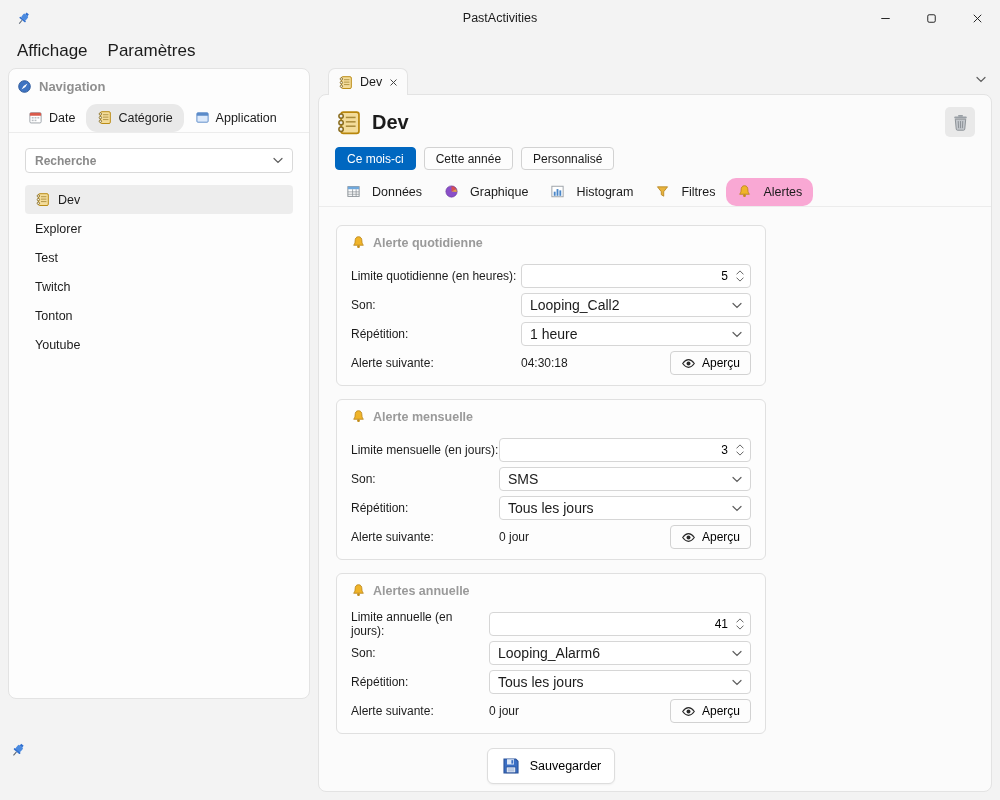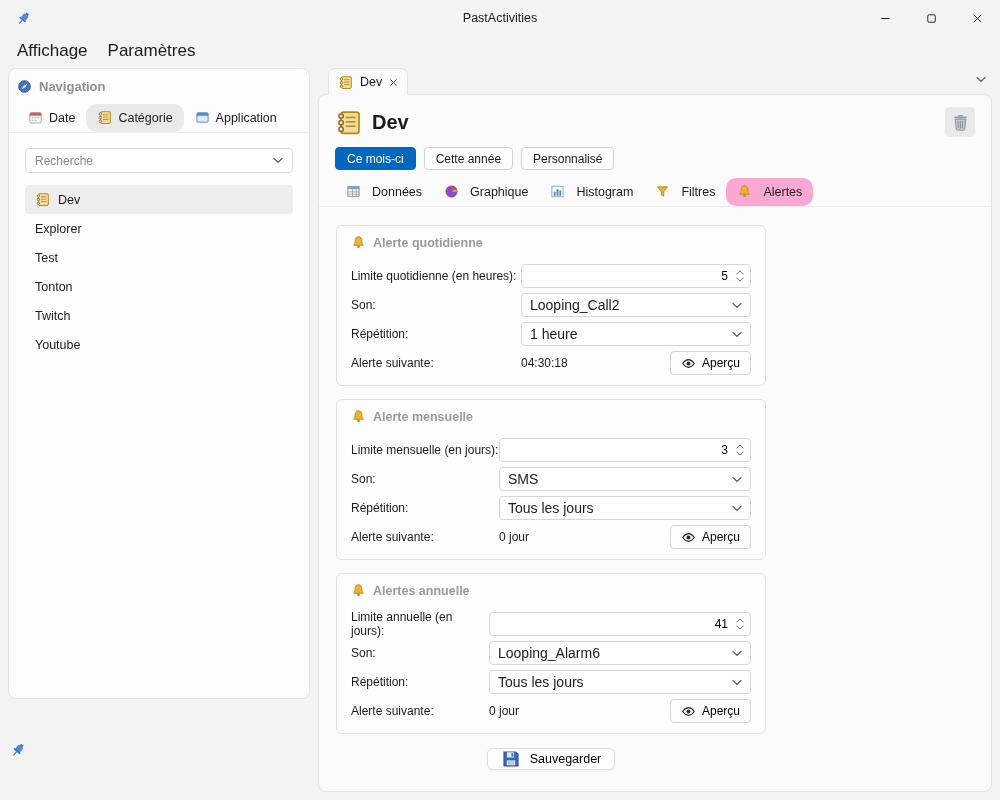--- a/index.html
+++ b/index.html
@@ -19,21 +19,21 @@
   .menu-item{padding:5px 9px;border-radius:4px;font-size:17px;}
 
   
   .sidebar{position:absolute;left:8px;top:68px;width:302px;height:631px;background:#fdfdfd;border:1px solid #e3e3e3;border-radius:8px;overflow:hidden;}
   .sidebar-header{display:flex;align-items:center;gap:7px;padding:10px 8px 8px;}
   .sidebar-title{color:#8f8f8f;font-weight:bold;font-size:13px;}
   .side-tabs{display:flex;padding:2px 0 0 8px;border-bottom:1px solid #ececec;}
   .side-tab{display:flex;align-items:center;gap:6px;padding:6px 11px 7px;font-size:12.5px;border-radius:6px 6px 0 0;}
   .side-tab.selected{background:#e9e9e9;border-radius:11px;}
   .searchbox{margin:15px 16px 10px;height:25px;border:1px solid #d9d9d9;border-radius:4px;background:#fff;display:flex;align-items:center;padding:0 9px;}
-  .searchbox input{border:none;outline:none;flex:1;font-size:12px;color:#444;font-family:inherit;background:transparent;}
+  .searchbox input{border:none;outline:none;flex:1;font-size:12px;color:#444;font-family:inherit;background:transparent;font-weight:bold;}
   .searchbox input::placeholder{color:#8a8a8a;}
   .side-list{padding:2px 16px;}
   .side-item{height:29px;display:flex;align-items:center;gap:8px;padding:0 10px;font-size:12.5px;border-radius:4px;}
   .side-item.selected{background:#ededed;}
   .pin-badge{position:absolute;left:9px;top:741px;width:18px;height:18px;z-index:6;}
 
   
   .doc-tab{position:absolute;left:328px;top:68px;height:27px;background:#fbfbfb;border:1px solid #e3e3e3;border-bottom:none;border-radius:7px 7px 0 0;display:flex;align-items:center;gap:7px;padding:0 9px;font-size:12.5px;z-index:3;}
   .tab-overflow{position:absolute;right:14px;top:76px;}
 
@@ -59,21 +59,21 @@
   .fctrl{margin-left:auto;width:var(--cw);}
   .numbox{height:24px;border:1px solid #d6d6d6;border-radius:4px;background:#fff;display:flex;align-items:center;padding:0 6px 0 8px;}
   .numbox input{flex:1;border:none;outline:none;text-align:right;font-size:12px;font-family:inherit;padding-right:8px;background:transparent;min-width:0;}
   .spin{display:flex;flex-direction:column;gap:2px;align-items:center;}
   .combo{height:24px;border:1px solid #d6d6d6;border-radius:4px;background:#fff;display:flex;align-items:center;padding:0 8px;font-size:14px;}
   .combo .chev-r{margin-left:auto;}
   .nextrow{display:flex;align-items:center;}
   .next-val{font-size:12px;}
   .preview-btn{margin-left:auto;height:24px;display:flex;align-items:center;gap:6px;padding:0 10px;border:1px solid #d2d2d2;border-radius:4px;background:#fdfdfd;font-size:12px;font-family:inherit;}
   .save-row{width:430px;display:flex;justify-content:center;margin-top:14px;}
-  .save-btn{display:flex;align-items:center;gap:9px;padding:0 13px;height:22px;border:1px solid #ddd;border-radius:6px;background:#fff;font-size:12.5px;font-family:inherit;box-shadow:0 1px 2px rgba(0,0,0,0.05);}
+  .save-btn{display:flex;align-items:center;gap:9px;padding:0 13px;height:36px;border:1px solid #ddd;border-radius:6px;background:#fff;font-size:12.5px;font-family:inherit;box-shadow:0 1px 2px rgba(0,0,0,0.05);}
 
   .ic{width:15px;height:15px;}
   .ic-lg{width:27px;height:27px;}
   .ic-tb{width:15px;height:15px;}
   .chev{width:10px;height:7px;}
   .chev-s{width:8px;height:5px;}
   .x-ic{width:9px;height:9px;}
 </style>
 </head>
 <body>
@@ -249,24 +249,24 @@
         </svg>
       <span>Dev</span>
     </div>
     <div class="side-item">
       <span>Explorer</span>
     </div>
     <div class="side-item">
       <span>Test</span>
     </div>
     <div class="side-item">
+      <span>Twitch</span>
+    </div>
+    <div class="side-item">
       <span>Tonton</span>
-    </div>
-    <div class="side-item">
-      <span>Twitch</span>
     </div>
     <div class="side-item">
       <span>Youtube</span>
     </div>
   </div>
 </aside>
 
 <svg class="pin-badge">
     <use href="#i-pin"></use>
   </svg>

